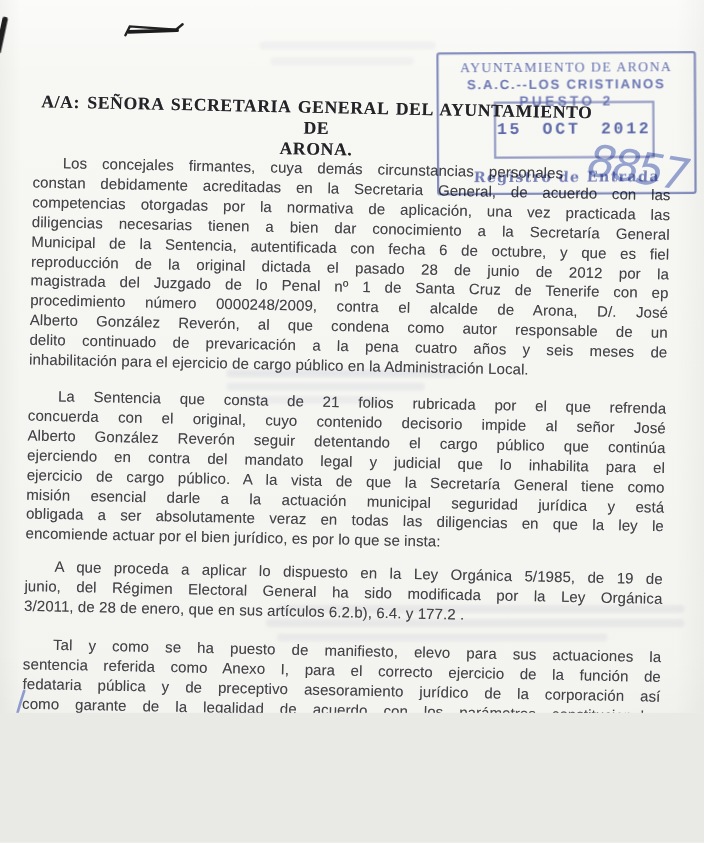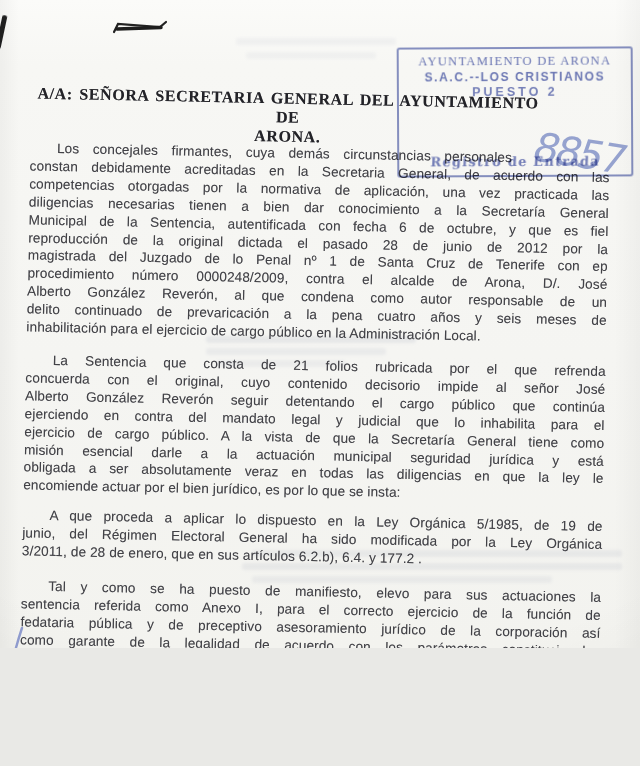--- a/index.html
+++ b/index.html
@@ -185,20 +185,23 @@
         <div class="line">cumplimientos de sus fines.</div>
       </div>
 
     <div class="dateline">En Arona a 15 de Octubre de 2012.</div>
   </div>
 
   <div class="stamp">
     <div class="org">AYUNTAMIENTO DE ARONA</div>
     <div class="office">S.A.C.--LOS CRISTIANOS</div>
     <div class="desk">PUESTO 2</div>
+    <div class="datebox">
+      <div class="date">15 OCT 2012</div>
+    </div>
     <div class="footer">Registro de Entrada</div>
   </div>
 
   <div class="entry-number">8857</div>
 
   <svg class="pen-arc" width="28" height="140" viewBox="0 0 28 140">
     <path d="M22,2 C8,44 1,86 8,138" stroke="rgba(126,140,200,.85)" stroke-width="2.4" fill="none" stroke-linecap="round"></path>
   </svg>
   <svg class="pen-loop" width="74" height="42" viewBox="0 0 74 42">
     <path d="M16,42 C10,34 12,26 22,23 C34,20 44,25 45,33 C46,39 42,42 36,42" stroke="rgba(122,136,198,.9)" stroke-width="2.2" fill="none" stroke-linecap="round"></path>

